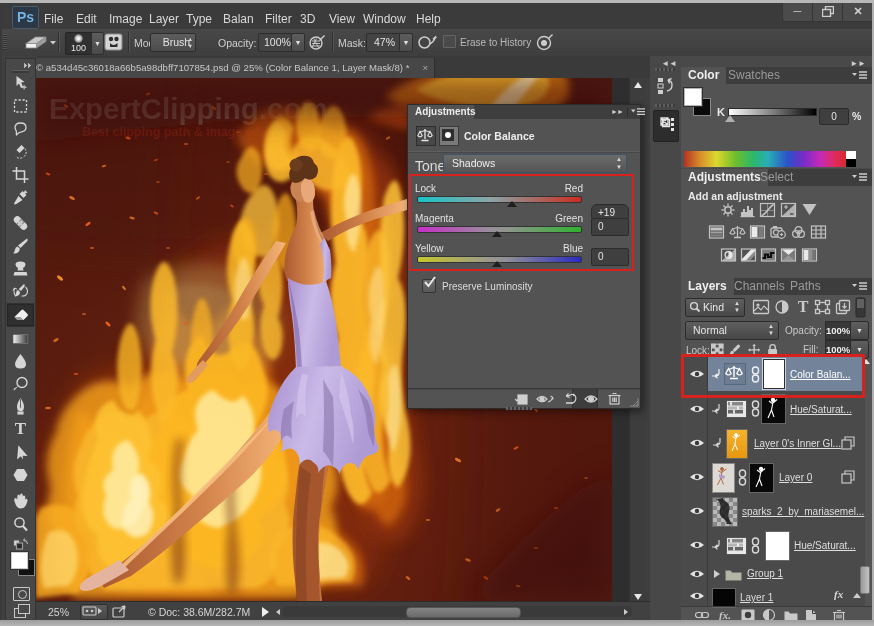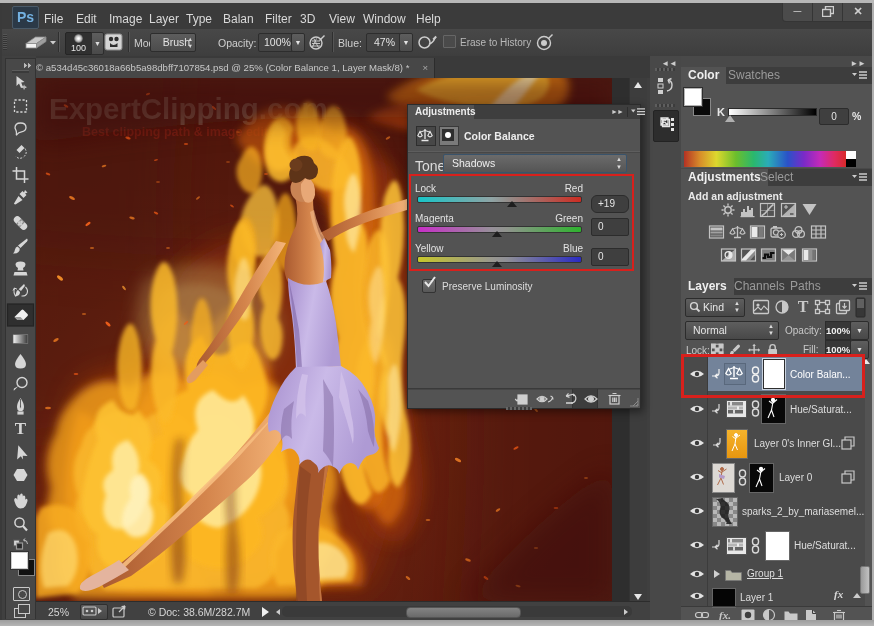--- a/index.html
+++ b/index.html
@@ -38,21 +38,21 @@
   .tabbarP{position:absolute;left:0;width:100%;height:17px;background:#3d3d3d;}
   .ptab{position:absolute;top:0;height:17px;font-size:12px;line-height:17px;color:#9a9a9a;padding:0 7px;}
   .ptab.active{background:#535353;color:#efefef;font-weight:bold;}
   .pbody{position:absolute;left:0;width:100%;background:#535353;}
   .pmenu{position:absolute;right:4px;top:4px;width:16px;height:10px;}
   
   #propspanel{left:407px;top:104px;width:232px;height:303px;background:#535353;border:1px solid #2c2c2c;box-shadow:2px 3px 8px rgba(0,0,0,.45);}
   .valbox{position:absolute;background:#3f3f3f;border:1px solid #2c2c2c;border-radius:2px;color:#e4e4e4;font-size:10px;}
   
   .lrow{position:absolute;left:0;width:184px;background:#4a4a4a;border-bottom:1px solid #3c3c3c;}
-  .ltext{position:absolute;color:#dedede;font-size:10px;white-space:nowrap;}
+  .ltext{position:absolute;color:#dedede;font-size:10px;white-space:nowrap;text-decoration:underline;}
   .eyecol{position:absolute;left:0;top:0;width:26px;height:100%;border-right:1px solid #3c3c3c;}
 </style>
 </head>
 <body>
 <div id="win"></div>
 <div class="abs" id="frame-top"></div>
 <div class="abs" id="menubar">
   <div id="pslogo">Ps</div>
   <span class="menuitem" style="left:42px">File</span>
   <span class="menuitem" style="left:74px">Edit</span>
@@ -106,21 +106,21 @@
   <span class="opt-label" style="left:216px">Opacity:</span>
   <div class="opt-field" style="left:256px;width:33px;background:#444;"><span style="margin-left:5px;line-height:17px">100%</span></div>
   <div class="opt-field" style="left:289px;width:12px;text-align:center;font-size:7px;line-height:17px">▼</div>
 
   <svg style="position:absolute;left:306px;top:5px" width="18" height="17" viewBox="0 0 18 17">
     <circle cx="8" cy="9" r="6" fill="none" stroke="#ccc" stroke-width="1.4"></circle>
     <path d="M4 7 l8 0 M4 9.5 l8 0 M4 12 l8 0 M6 4.8 l4.5 9 M8.5 4.5 l-4 8.5" stroke="#ccc" stroke-width="0.9"></path>
     <path d="M11 6 L16 1 L17 2 L12 7 Z" fill="#ccc"></path>
   </svg>
   <div class="vsep" style="left:330px"></div>
-  <span class="opt-label" style="left:336px">Blue:</span>
+  <span class="opt-label" style="left:336px">Mask:</span>
   <div class="opt-field" style="left:364px;width:33px;background:#444;"><span style="margin-left:7px;line-height:17px">47%</span></div>
   <div class="opt-field" style="left:397px;width:12px;text-align:center;font-size:7px;line-height:17px">▼</div>
 
   <svg style="position:absolute;left:415px;top:5px" width="20" height="17" viewBox="0 0 20 17">
     <circle cx="7.5" cy="8.5" r="5.5" fill="none" stroke="#ccc" stroke-width="1.5"></circle>
     <path d="M12 10 q4 -1 6 -6" fill="none" stroke="#ccc" stroke-width="1.5"></path>
     <path d="M16.2 5.5 l3 -3" stroke="#ccc" stroke-width="2"></path>
   </svg>
   <div style="position:absolute;left:441px;top:6px;width:11px;height:11px;background:#4a4a4a;border:1px solid #666;border-radius:1px"></div>
   <span class="opt-label" style="left:458px;color:#b9b9b9;font-size:10px">Erase to History</span>
@@ -971,21 +971,21 @@
     <span style="position:absolute;left:8px;top:2px;color:#efefef;font-size:10.5px">Shadows</span>
     <span style="position:absolute;right:4px;top:1px;font-size:6px;line-height:7.5px;color:#ddd">▲<br>▼</span>
   </div>
 
   <div style="position:absolute;left:1px;top:69px;width:221px;height:93px;border:2px solid #d8201c;z-index:3"></div>
 
   <span style="position:absolute;left:7px;top:78px;color:#e2e2e2;font-size:10px">Lock</span>
   <span style="position:absolute;left:155px;top:78px;color:#e2e2e2;font-size:10px;width:20px;text-align:right">Red</span>
   <div style="position:absolute;left:9px;top:91px;width:163px;height:5px;border-radius:2px;border:1px solid #333;background:linear-gradient(90deg,#17c5c8 0%,#8fa4a5 45%,#938d8a 55%,#cd2c22 100%)"></div>
   <div style="position:absolute;left:99px;top:96px;width:0;height:0;border-left:5px solid transparent;border-right:5px solid transparent;border-bottom:6.5px solid #1e1e1e"></div>
-  <div class="valbox" style="left:183px;top:90px;width:36px;height:16px;border-radius:6px;"><span style="margin-left:6px;line-height:16px">+19</span></div>
+  <div class="valbox" style="left:183px;top:99px;width:36px;height:16px;border-radius:6px;"><span style="margin-left:6px;line-height:16px">+19</span></div>
   <span style="position:absolute;left:7px;top:108px;color:#e2e2e2;font-size:10px">Magenta</span>
   <span style="position:absolute;left:145px;top:108px;color:#e2e2e2;font-size:10px;width:30px;text-align:right">Green</span>
   <div style="position:absolute;left:9px;top:121px;width:163px;height:5px;border-radius:2px;border:1px solid #333;background:linear-gradient(90deg,#c72ec7 0%,#97909a 45%,#8f948c 55%,#2eb32e 100%)"></div>
   <div style="position:absolute;left:84px;top:126px;width:0;height:0;border-left:5px solid transparent;border-right:5px solid transparent;border-bottom:6.5px solid #1e1e1e"></div>
   <div class="valbox" style="left:183px;top:113px;width:36px;height:16px;"><span style="margin-left:6px;line-height:16px">0</span></div>
   <span style="position:absolute;left:7px;top:138px;color:#e2e2e2;font-size:10px">Yellow</span>
   <span style="position:absolute;left:150px;top:138px;color:#e2e2e2;font-size:10px;width:25px;text-align:right">Blue</span>
   <div style="position:absolute;left:9px;top:151px;width:163px;height:5px;border-radius:2px;border:1px solid #333;background:linear-gradient(90deg,#c6c62a 0%,#98978e 45%,#8e8e96 55%,#2a2ac2 100%)"></div>
   <div style="position:absolute;left:84px;top:156px;width:0;height:0;border-left:5px solid transparent;border-right:5px solid transparent;border-bottom:6.5px solid #1e1e1e"></div>
   <div class="valbox" style="left:183px;top:143px;width:36px;height:16px;"><span style="margin-left:6px;line-height:16px">0</span></div>

